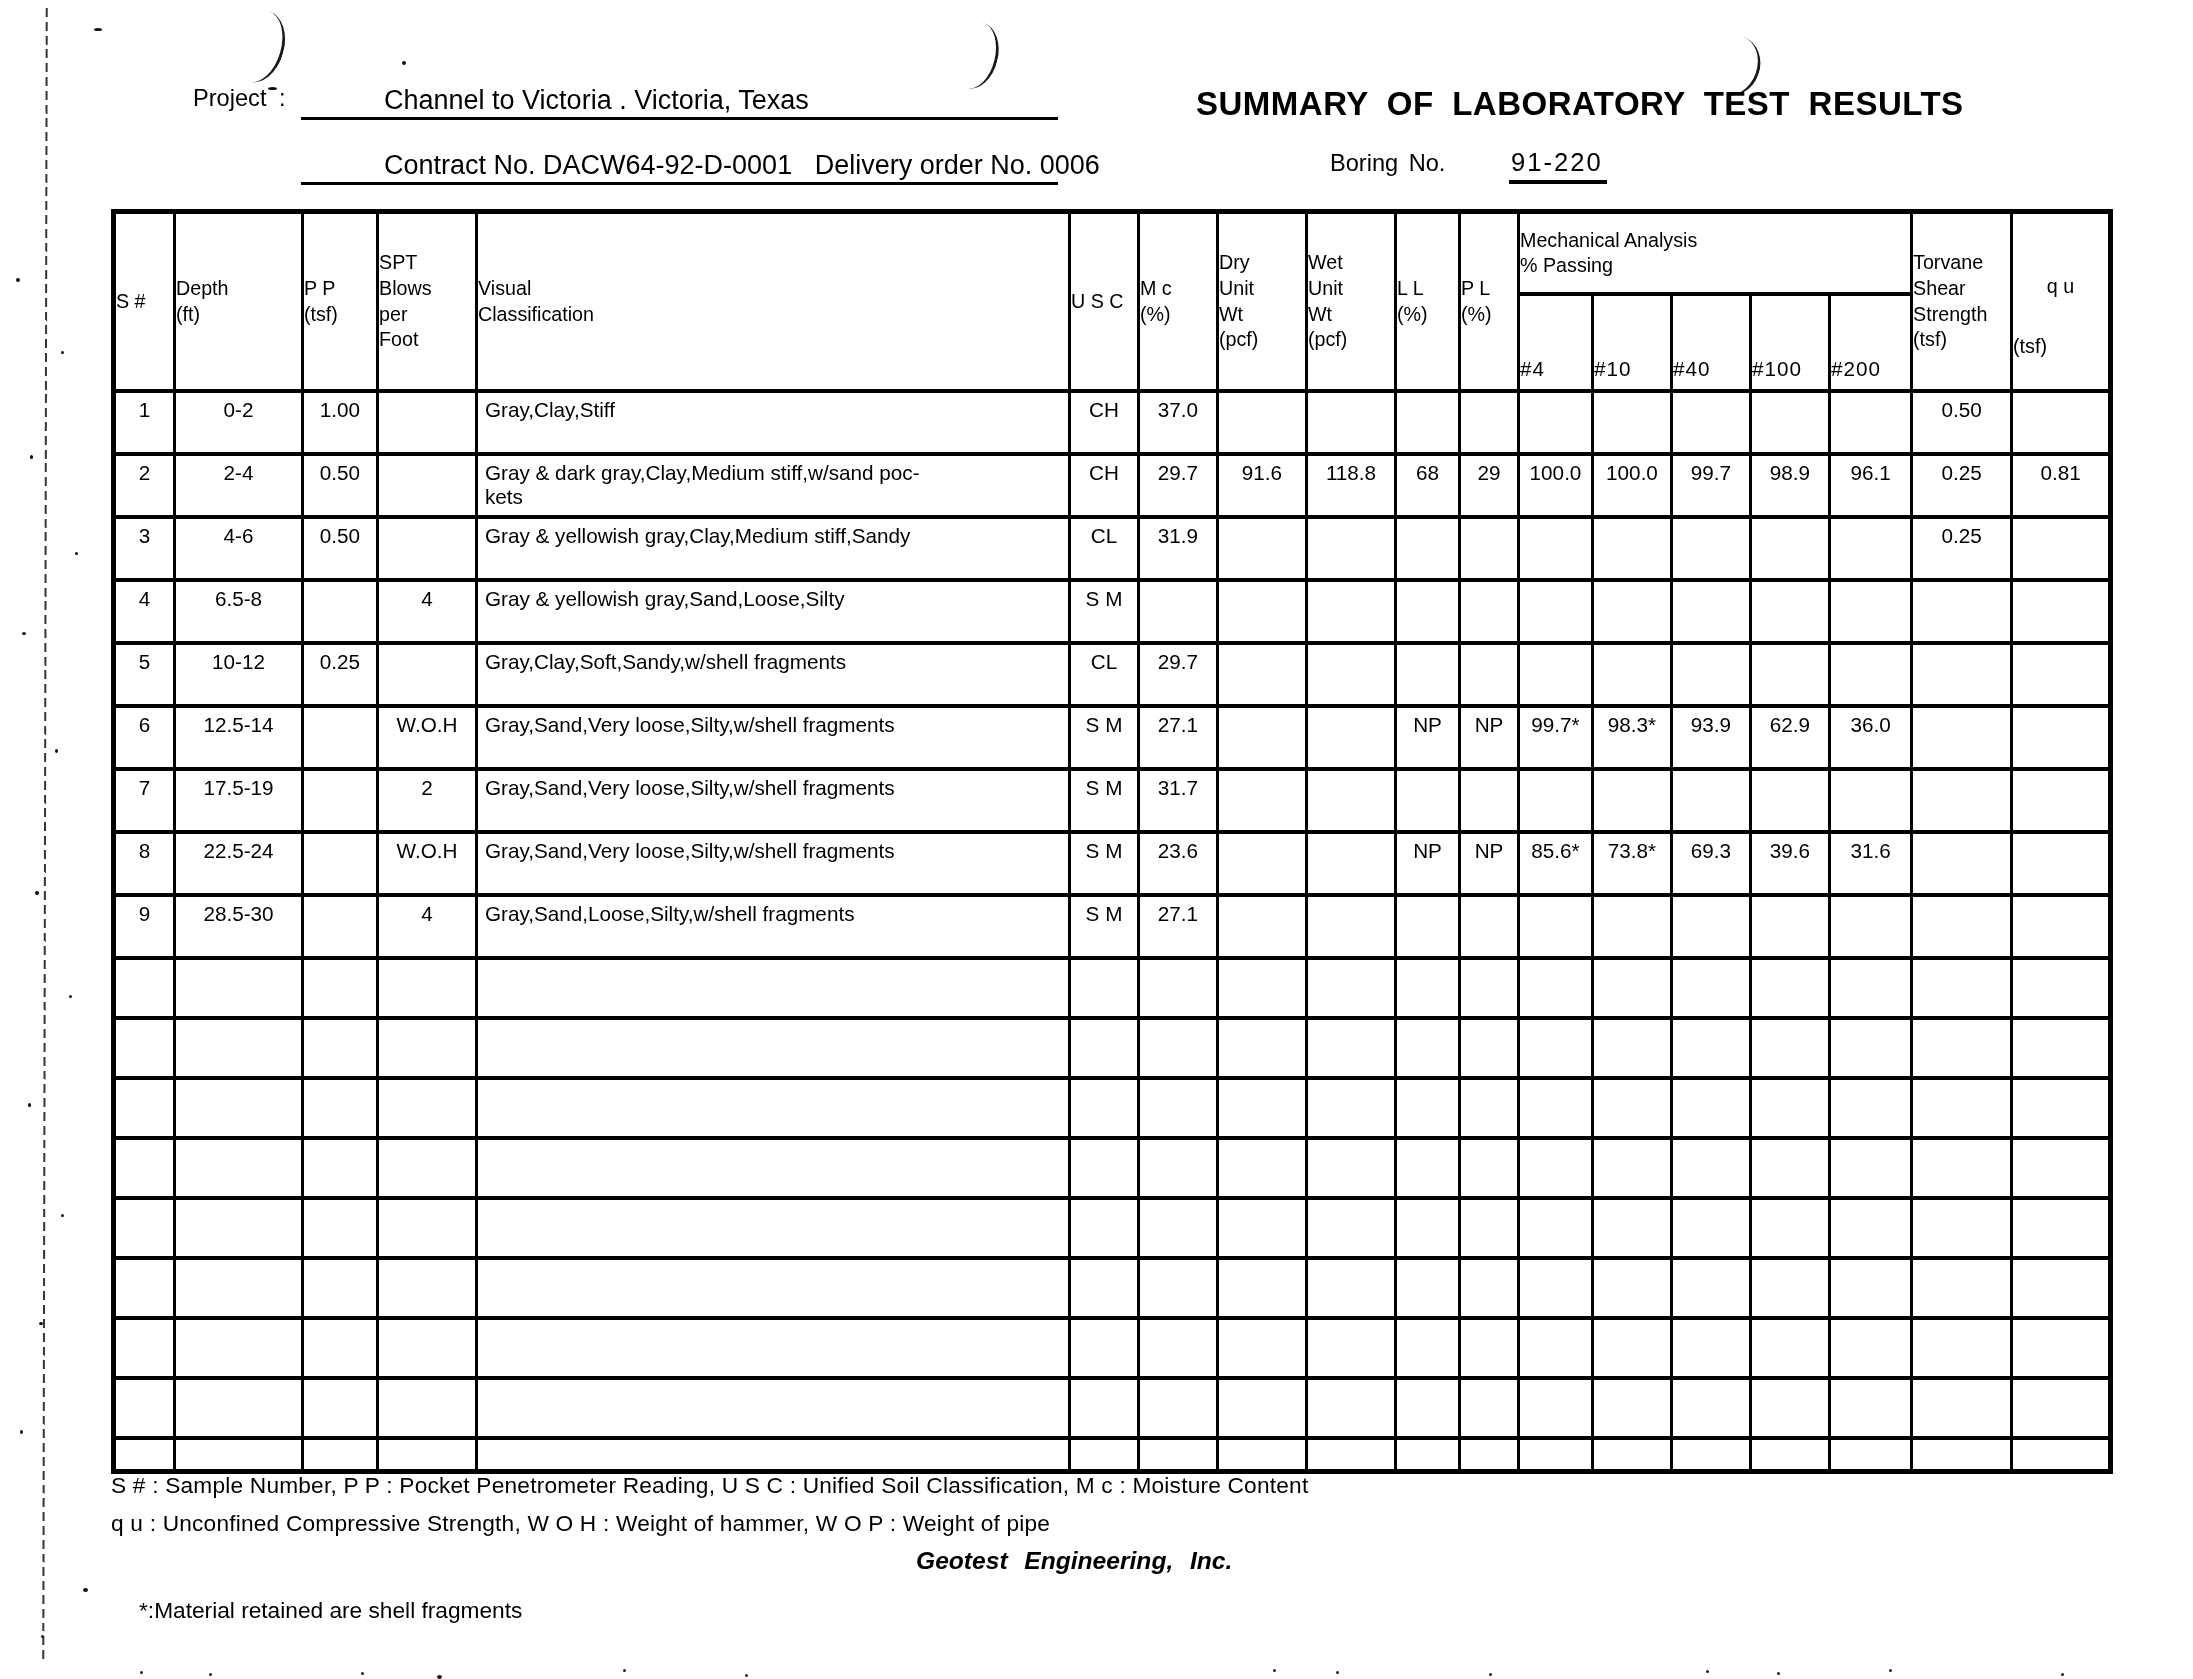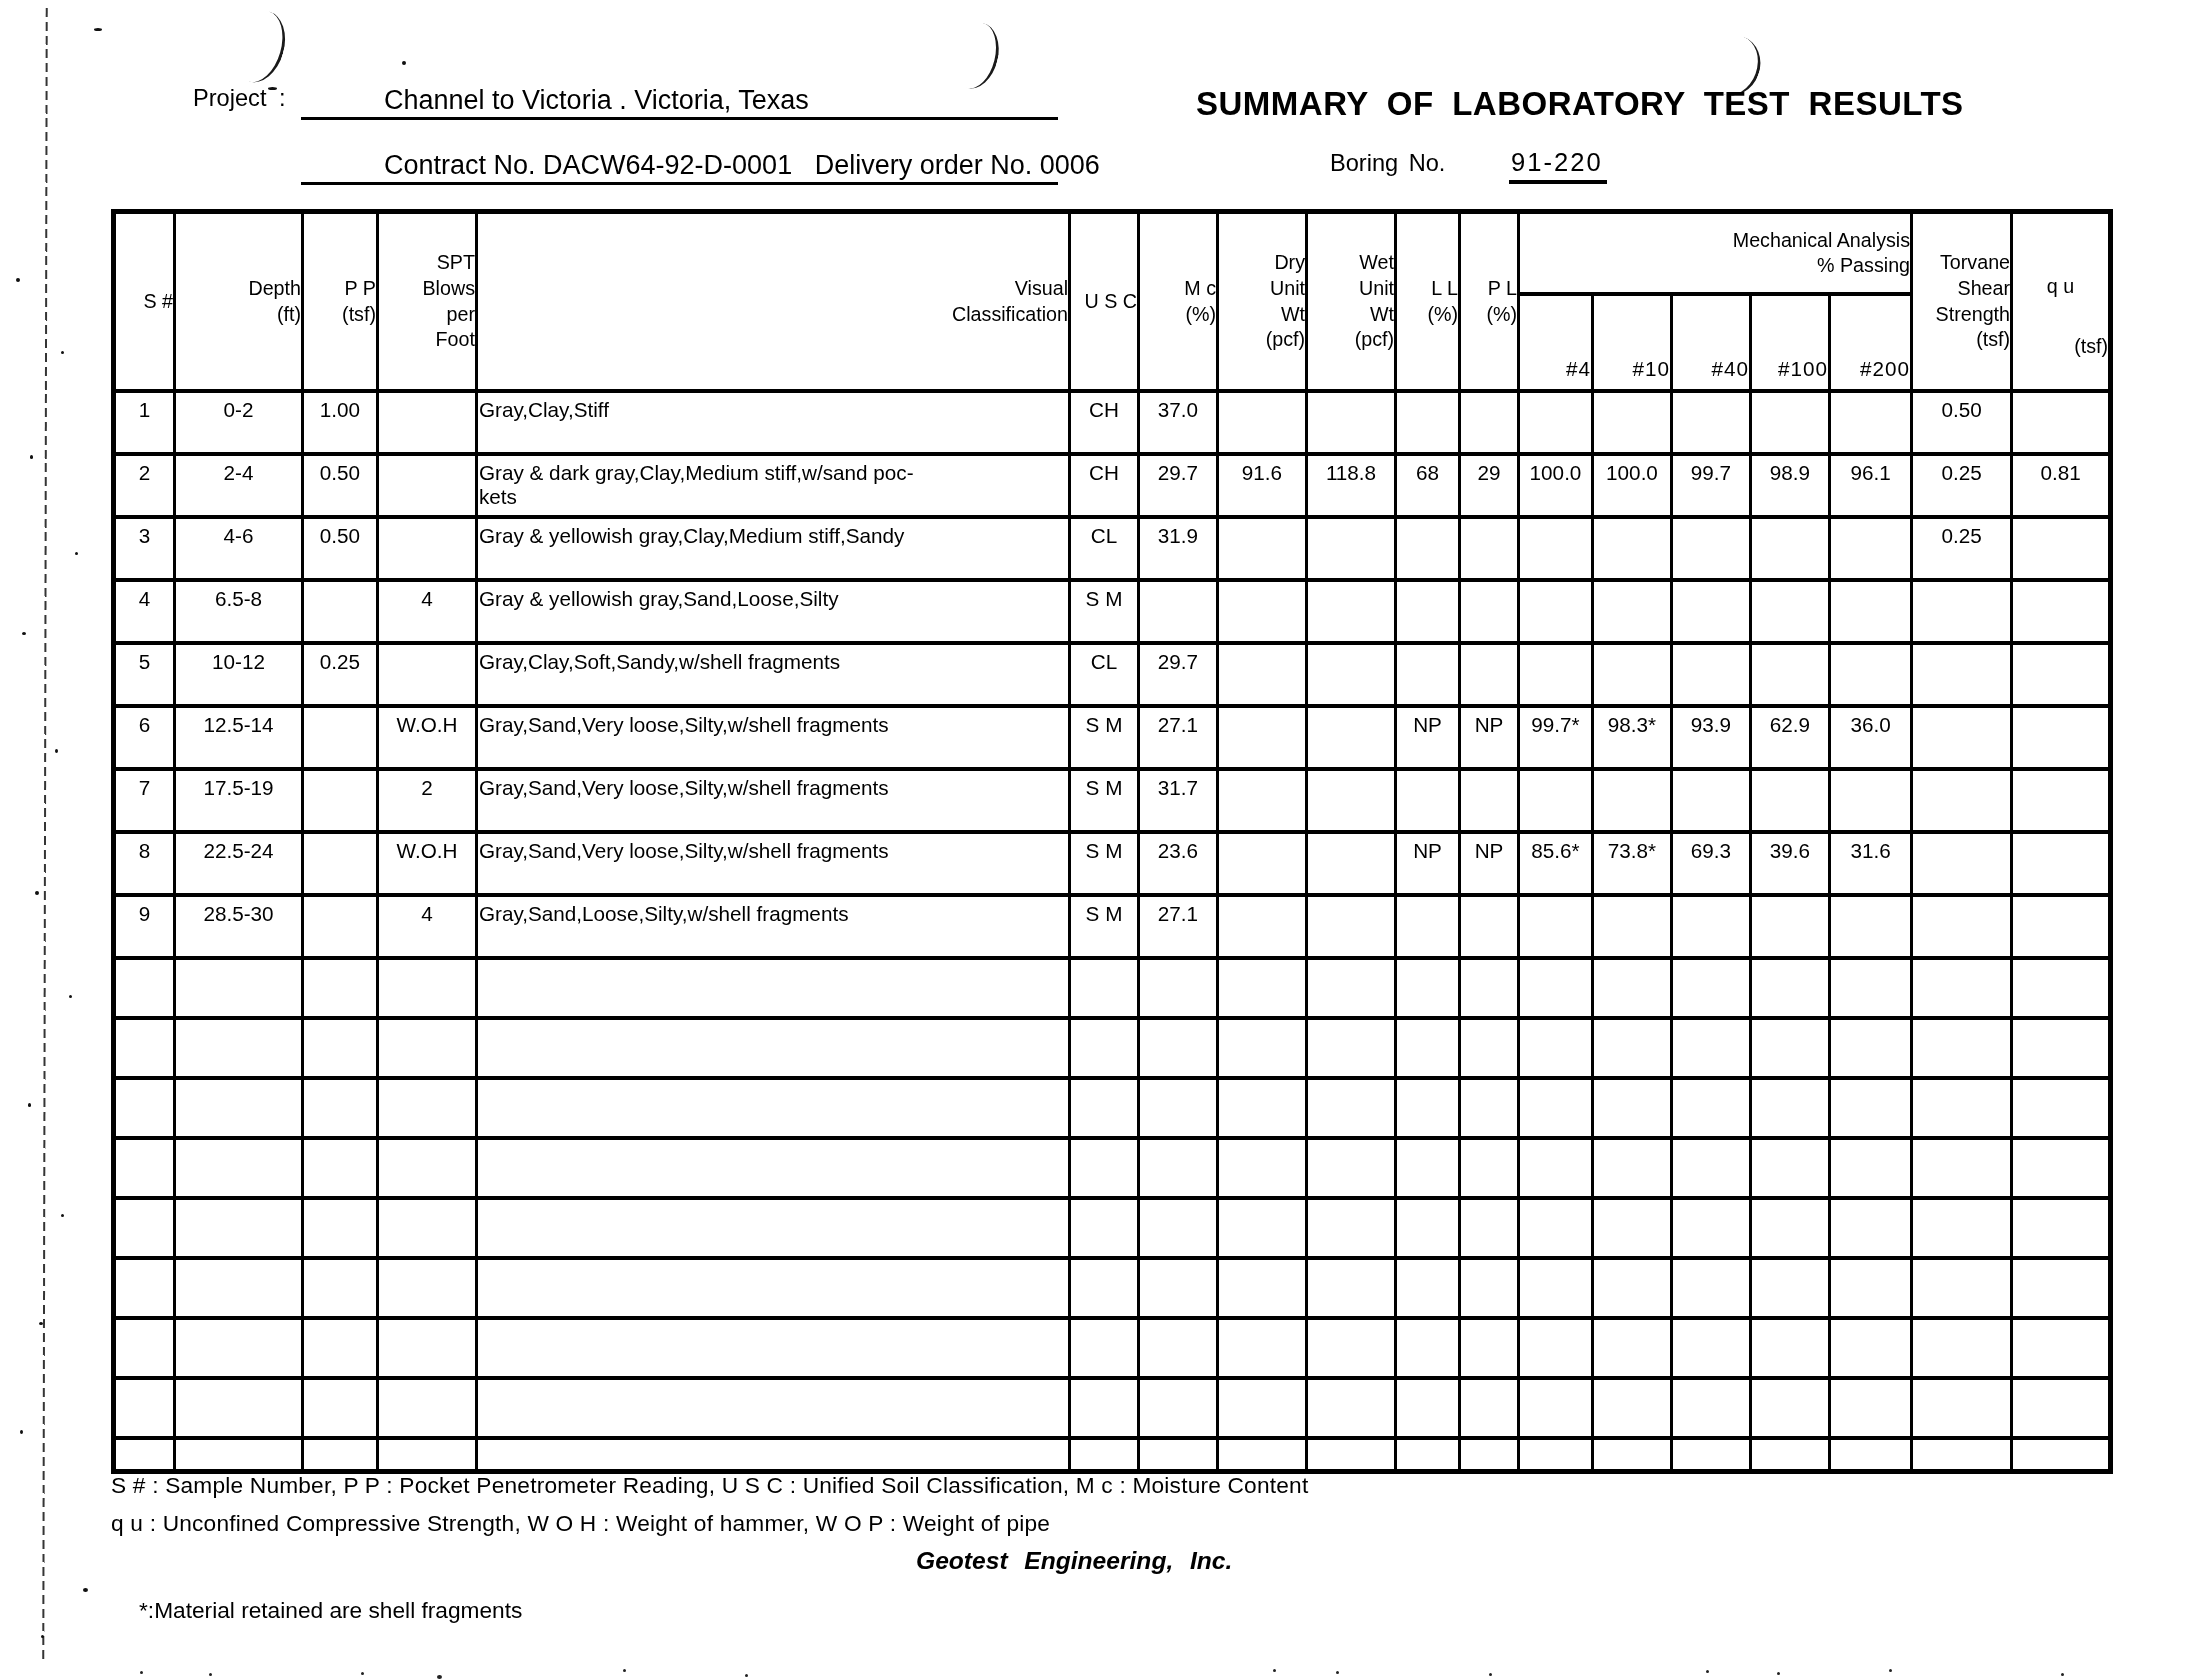--- a/index.html
+++ b/index.html
@@ -41,37 +41,37 @@
   table{
     border-collapse:collapse;table-layout:fixed;width:1995px;
     border:5.9px solid #000;
   }
   th,td{
     border:3px solid #000;border-top-width:4.9px;border-bottom-width:4.9px;
     padding:0;overflow:hidden;
   }
   thead th{
     font-weight:normal;font-size:19.7px;line-height:1.3;
-    text-align:right;vertical-align:middle;white-space:pre-line;
+    text-align:left;vertical-align:middle;white-space:pre-line;
   }
   tr.h1{height:59px;}
   tr.h2{height:69px;}
   th.sieve{vertical-align:bottom;padding-bottom:5.9px;font-size:20.7px;letter-spacing:1px;}
   th.qu-head{vertical-align:middle;}
   .qu-flex{display:flex;flex-direction:column;height:124px;justify-content:center;}
   .qu-flex .qt{flex:1;display:flex;align-items:center;justify-content:center;}
   .qu-flex .qb{padding-bottom:3.9px;}
   tbody td{
     font-size:20.7px;line-height:1.15;vertical-align:top;
     text-align:center;padding-top:4.9px;white-space:pre-line;
   }
   tr.data-row{height:63px;}
   tr.empty-row{height:60px;}
   tr.empty-row.last{height:33px;}
-  td.c-visual{text-align:left;padding-left:1px;padding-right:5.9px;}
+  td.c-visual{text-align:left;padding-left:7px;padding-right:5.9px;}
   
   .footer-line{position:absolute;left:111px;font-size:22.7px;white-space:pre;letter-spacing:0.2px;}
   .f1{top:1472px;}
   .f2{top:1510px;text-align:center;}
   .f-note{position:absolute;left:139px;top:1549px;font-size:22.7px;white-space:pre;margin-top:48px;}
   .f-company{
     position:absolute;left:916px;top:1547px;font-size:24.6px;font-weight:bold;font-style:italic;
     word-spacing:9.9px;white-space:pre;
   }
 </style>

